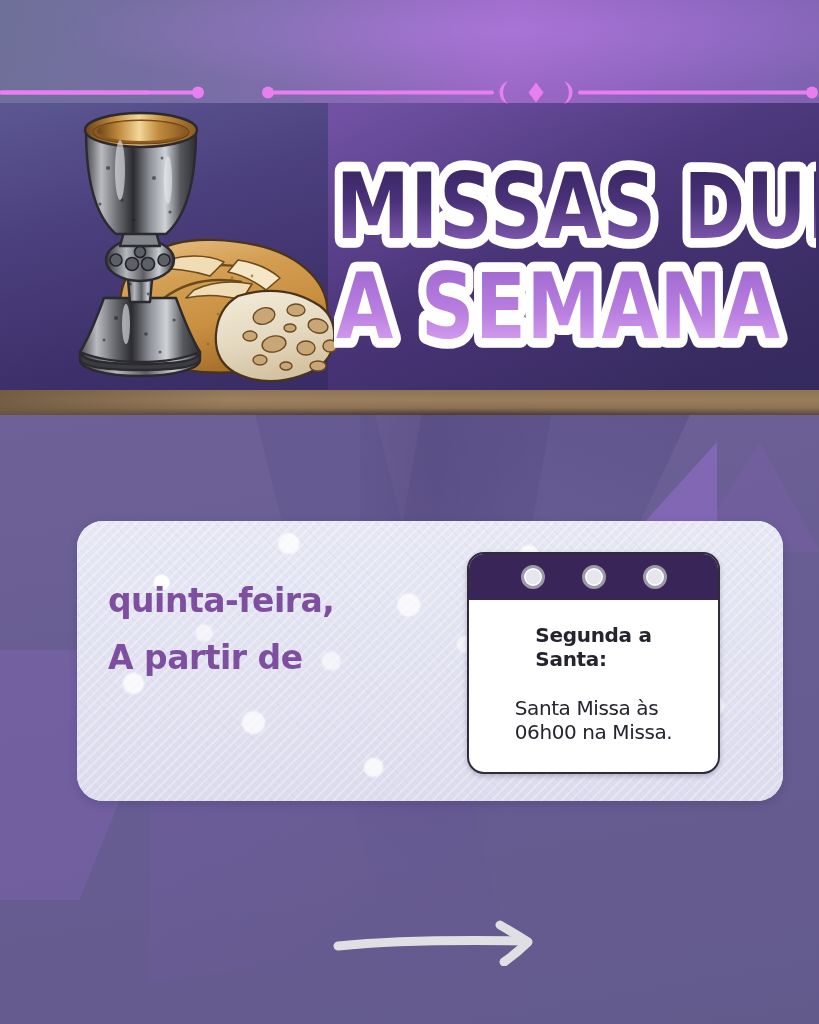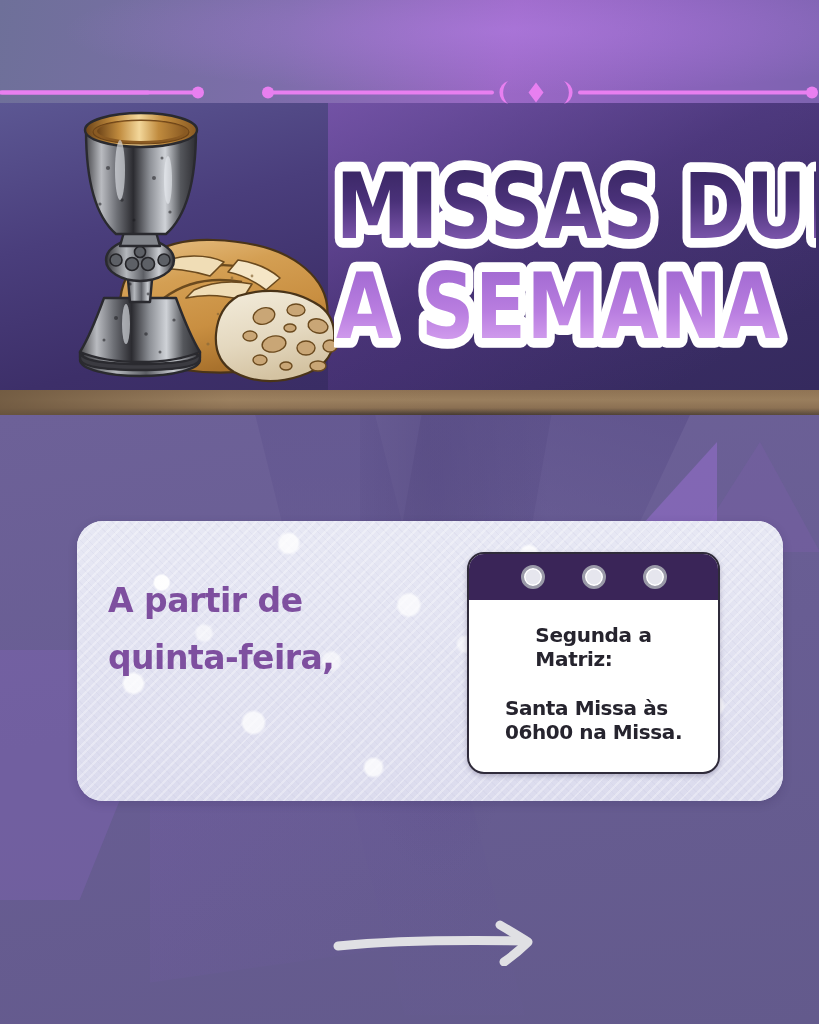--- a/index.html
+++ b/index.html
@@ -209,21 +209,21 @@
     font-family:"DejaVu Sans", sans-serif;
     font-weight:bold;
     font-size:20px;
     line-height:1.22;
     color:#26242e;
     letter-spacing:-0.3px;
     margin-bottom:4px;
   }
   .cal-body {
     font-family:"DejaVu Sans", sans-serif;
-    font-weight:bold;
+    font-weight:normal;
     font-size:20px;
     line-height:1.24;
     color:#26242e;
     letter-spacing:-0.4px;
   }
 
   
   .arrow {
     position:absolute; left:332px; top:918px; width:220px; height:48px;
     z-index:10;
@@ -421,35 +421,35 @@
         <text id="t2f" x="2" y="200" font-family="DejaVu Sans, sans-serif" font-size="74" font-weight="bold" letter-spacing="1" fill="url(#g2)" transform="scale(1.0,1.22) translate(0,-36)">A SEMANA</text>
       </svg>
     </div>
   </div>
 
   <div class="altar"></div>
 
   <div class="card">
     <div class="card-texture"></div>
     <div class="card-headline">
+      <span>quinta-feira,</span>
       <span>A partir de</span>
-      <span>quinta-feira,</span>
     </div>
   </div>
 
   <div class="calnote">
     <div class="calnote-header">
       <span class="grommet"></span>
       <span class="grommet"></span>
       <span class="grommet"></span>
     </div>
     <div class="calnote-body">
       <div class="cal-title">
         <div>Segunda a</div>
-        <div>Matriz:</div>
+        <div>Santa:</div>
       </div>
       <div class="cal-body">
         <div>Santa Missa às</div>
         <div>06h00 na Missa.</div>
       </div>
     </div>
   </div>
 
   <div class="arrow">
     <svg width="220" height="48" viewBox="0 0 220 48">

